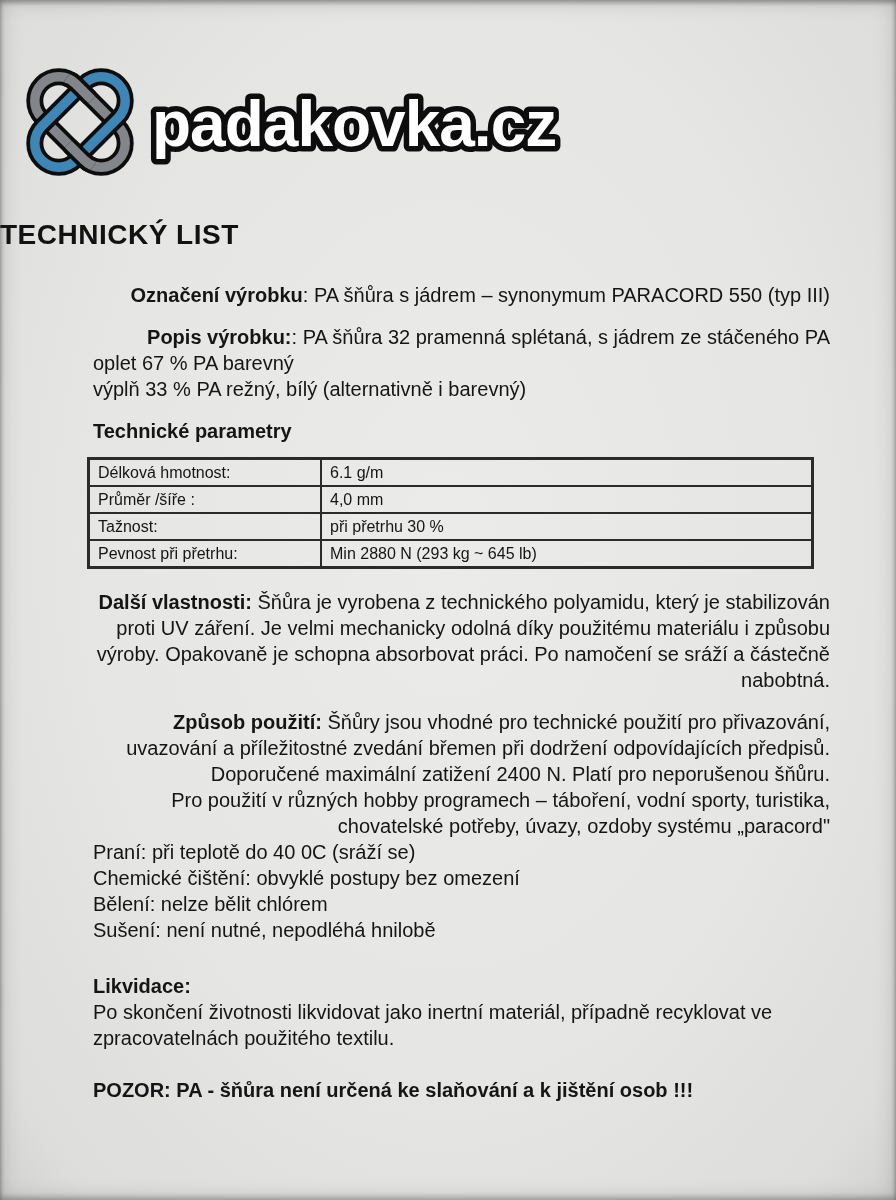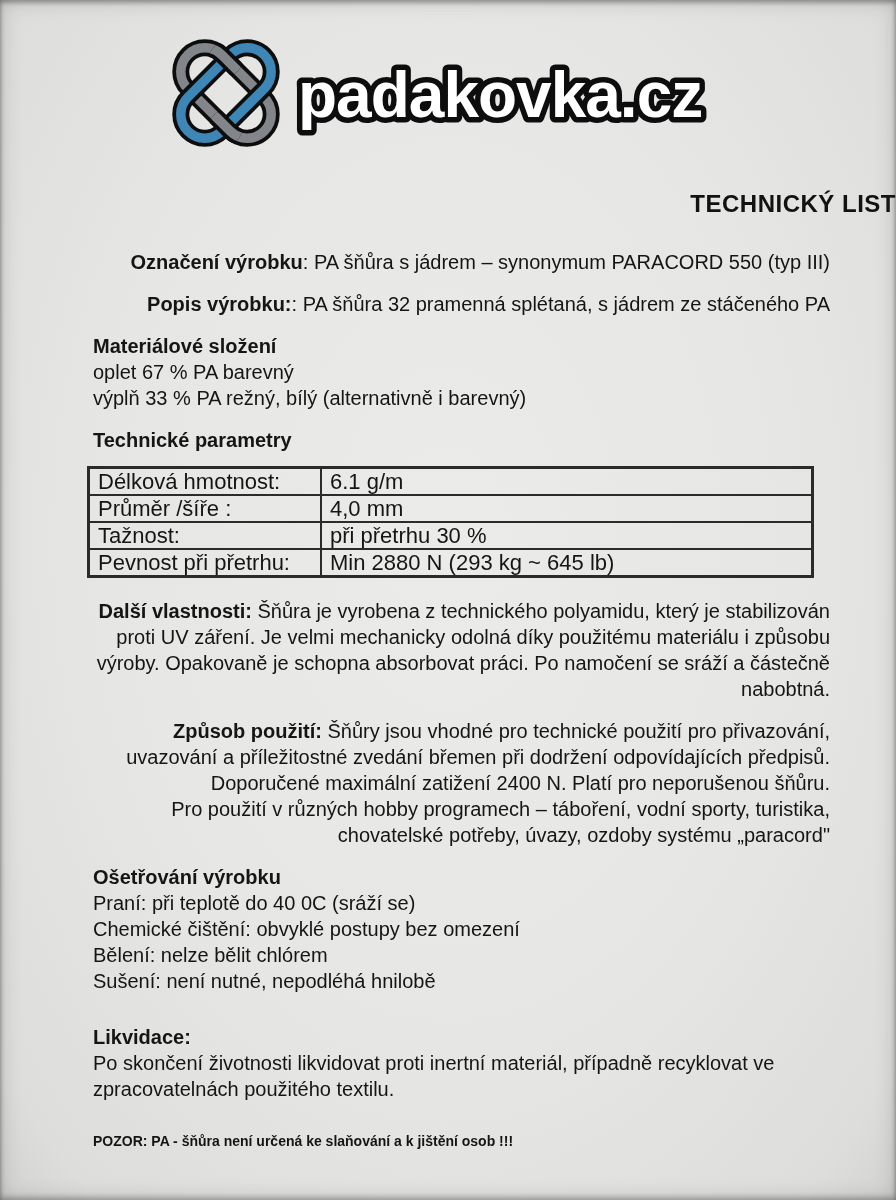--- a/index.html
+++ b/index.html
@@ -17,27 +17,28 @@
     content: "";
     position: absolute;
     inset: 0;
     pointer-events: none;
     box-shadow: inset 0 3px 4px rgba(0,0,0,0.28),
                 inset 0 -3px 5px rgba(0,0,0,0.22),
                 inset 0 0 20px rgba(80,80,80,0.30);
   }
   .logo-row {
     display: flex;
-    justify-content: center;
+    justify-content: flex-start;
     padding-top: 28px;
+    margin-top: 29px;
   }
   h1.doc-title {
     margin: 32px 0 0;
-    text-align: right;
-    font-size: 24px;
+    text-align: left;
+    font-size: 28px;
     font-weight: bold;
     letter-spacing: 0.5px;
     color: #121212;
   }
   .content {
     padding: 0 66px 0 93px;
     font-size: 20px;
     line-height: 26px;
   }
   .para { margin: 16px 0 0; text-align: right; }
@@ -52,32 +53,32 @@
   .lines div { margin: 0; }
   table.params {
     border-collapse: collapse;
     table-layout: fixed;
     width: 727px;
     margin: 13px 0 0 -6px;
     border: 3px solid #2b2b2b;
   }
   table.params td {
     border: 2px solid #2b2b2b;
-    font-size: 22px;
+    font-size: 16px;
     line-height: 24px;
     height: 25px;
     padding: 0 8px;
     white-space: nowrap;
     overflow: hidden;
   }
   td.c1 { width: 214px; }
   .warning {
     margin: 26px 0 0;
     font-weight: bold;
-    font-size: 14px;
+    font-size: 20px;
     line-height: 26px;
   }
 </style>
 </head>
 <body>
 
 <div class="page">
 
   <div class="logo-row">
     <svg width="604" height="130" viewBox="0 0 604 130">
@@ -112,21 +113,20 @@
   </div>
 
   <h1 class="doc-title">TECHNICKÝ LIST</h1>
 
   <div class="content">
 
     <p class="para first"><strong>Označení výrobku</strong><span>: PA šňůra s jádrem – synonymum PARACORD 550 (typ III)</span></p>
 
     <p class="para"><strong>Popis výrobku:</strong><span>: PA šňůra 32 pramenná splétaná, s jádrem ze stáčeného PA</span></p>
 
-    <h2 class="sec">Materiálové složení</h2>
     <div class="lines">
       <div>oplet 67 % PA barevný</div>
       <div>výplň 33 % PA režný, bílý (alternativně i barevný)</div>
     </div>
 
     <h2 class="sec">Technické parametry</h2>
     <table class="params">
       <tbody>
         <tr>
           <td class="c1">Délková hmotnost:</td>
@@ -144,27 +144,26 @@
           <td class="c1">Pevnost při přetrhu:</td>
           <td>Min 2880 N (293 kg ~ 645 lb)</td>
         </tr>
       </tbody>
     </table>
 
     <p class="para" style="margin-top:20px"><strong>Další vlastnosti:</strong><span> Šňůra je vyrobena z technického polyamidu, který je stabilizován proti UV záření. Je velmi mechanicky odolná díky použitému materiálu i způsobu výroby. Opakovaně je schopna absorbovat práci. Po namočení se sráží a částečně nabobtná.</span></p>
 
     <p class="para"><strong>Způsob použití:</strong><span> Šňůry jsou vhodné pro technické použití pro přivazování, uvazování a příležitostné zvedání břemen při dodržení odpovídajících předpisů. Doporučené maximální zatižení 2400 N. Platí pro neporušenou šňůru.</span><br><span>Pro použití v různých hobby programech – táboření, vodní sporty, turistika, chovatelské potřeby, úvazy, ozdoby systému „paracord"</span></p>
 
-    <h2 class="sec">Ošetřování výrobku</h2>
     <div class="lines">
       <div>Praní: při teplotě do 40 0C (sráží se)</div>
       <div>Chemické čištění: obvyklé postupy bez omezení</div>
       <div>Bělení: nelze bělit chlórem</div>
       <div>Sušení: není nutné, nepodléhá hnilobě</div>
     </div>
 
     <h2 class="sec" style="margin-top:30px">Likvidace:</h2>
-    <div>Po skončení životnosti likvidovat proti inertní materiál, případně recyklovat ve zpracovatelnách použitého textilu.</div>
+    <div>Po skončení životnosti likvidovat jako inertní materiál, případně recyklovat ve zpracovatelnách použitého textilu.</div>
 
     <p class="warning">POZOR: PA - šňůra není určená ke slaňování a k jištění osob !!!</p>
 
   </div>
 </div>
 
 </body></html>

